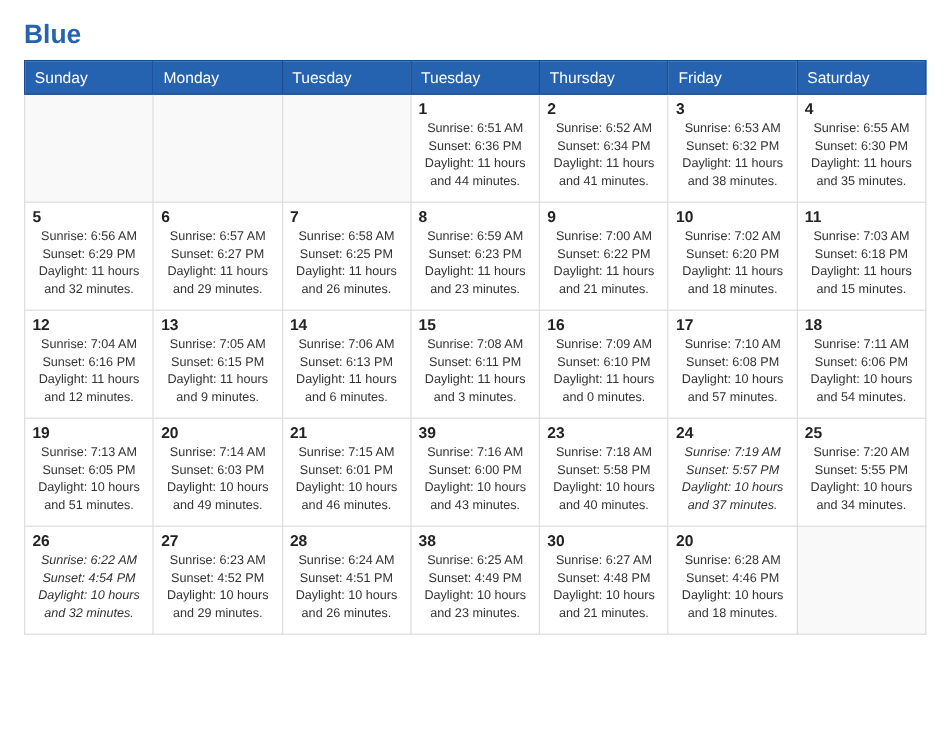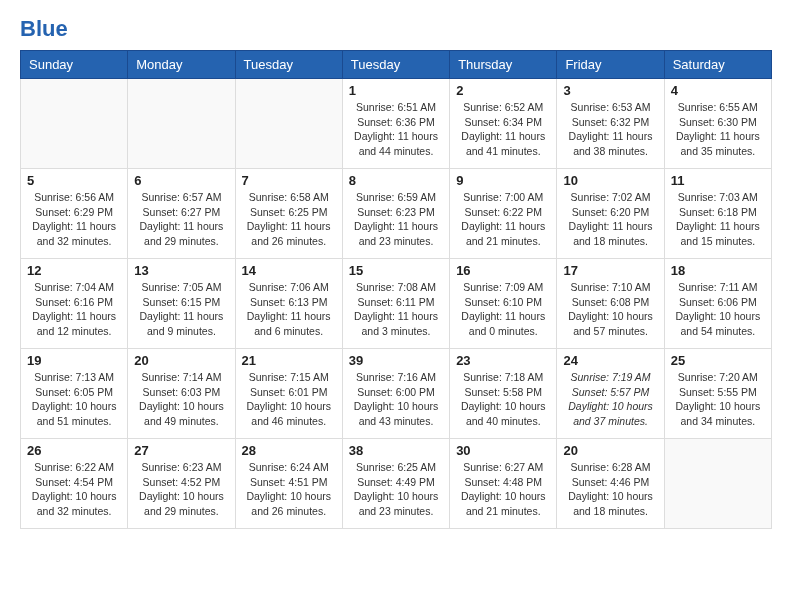--- a/index.html
+++ b/index.html
@@ -289,21 +289,21 @@
           <div class="day-number">25</div>
           <div class="day-info" style="white-space: pre-line;">Sunrise: 7:20 AM
 Sunset: 5:55 PM
 Daylight: 10 hours
 and 34 minutes.</div>
         </td>
       </tr>
       <tr>
         <td>
           <div class="day-number">26</div>
-          <div class="day-info" style="white-space: pre-line;">Sunrise: 6:22 AM
+          <div class="day-info" style="white-space: pre-line; font-style: italic;">Sunrise: 6:22 AM
 Sunset: 4:54 PM
 Daylight: 10 hours
 and 32 minutes.</div>
         </td>
         <td>
           <div class="day-number">27</div>
           <div class="day-info" style="white-space: pre-line;">Sunrise: 6:23 AM
 Sunset: 4:52 PM
 Daylight: 10 hours
 and 29 minutes.</div>

